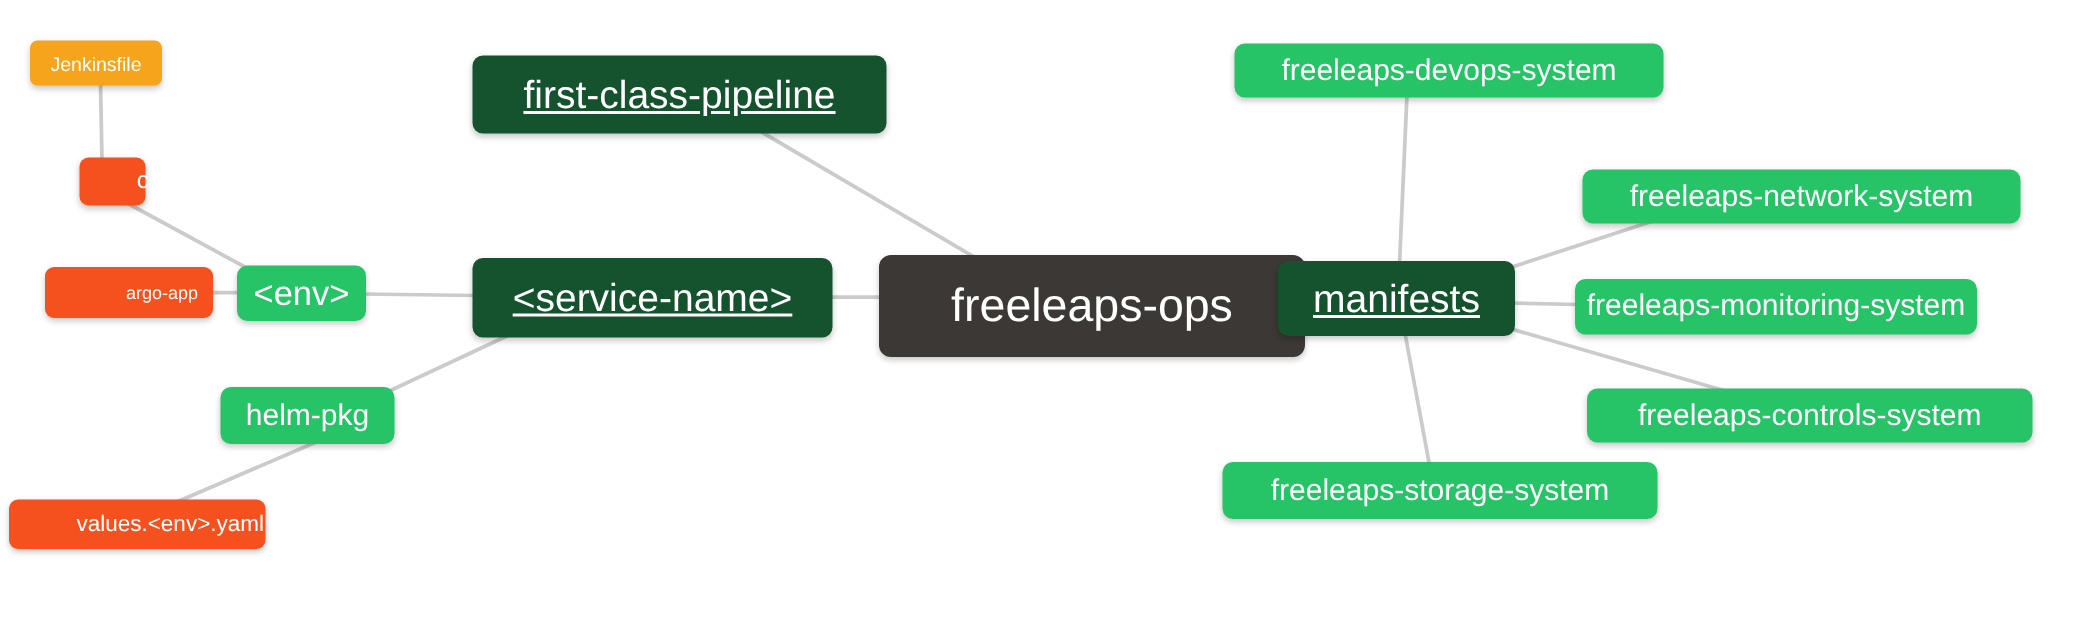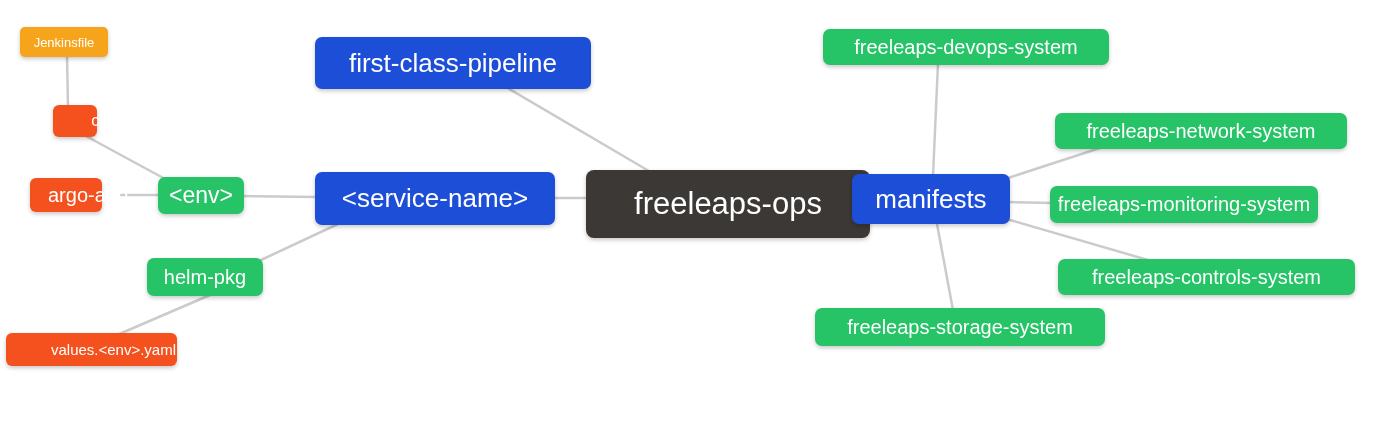--- a/index.html
+++ b/index.html
@@ -36,21 +36,21 @@
     align-items: center;
     justify-content: center;
     color: #ffffff;
     border-radius: 7px;
     box-shadow: 0 2px 4px rgba(0,0,0,0.22);
     white-space: nowrap;
     box-sizing: border-box;
     cursor: default;
     user-select: none;
   }
-  .node.blue   { background: #1d4ed8; }
+  .node.blue   { background: #14532d; text-decoration: underline; }
   .node.green  { background: #26c367; }
   .node.orange { background: #f7a41d; border-radius: 5px; }
   .node.red    { background: #f4511e; border-radius: 6px; padding-left: 44px; }
   .node.dark   { background: #3b3835; border-radius: 8px; }
 </style>
 </head>
 <body>
 
 <div id="mindmap-canvas">
 
@@ -68,21 +68,21 @@
     <line x1="1008" y1="178" x2="1103" y2="147"></line>
     <line x1="1008" y1="202" x2="1052" y2="203"></line>
     <line x1="1010" y1="220" x2="1148" y2="260"></line>
     <line x1="937" y1="224" x2="953" y2="310"></line>
   </svg>
 
   <div class="node orange" style="left:20px;  top:27px;  width:88px;  height:30px; font-size:13px">Jenkinsfile</div>
 
   <div class="node red" style="left:53px;  top:105px; width:32px;  height:32px; font-size:16px">ci</div>
 
-  <div class="node red" style="left:30px;  top:178px; width:72px;  height:34px; font-size:20px">argo-app</div>
+  <div class="node red" style="left:30px;  top:178px; width:112px;  height:34px; font-size:12px">argo-app</div>
 
   <div class="node green" style="left:158px; top:177px; width:86px;  height:37px; font-size:23px">&lt;env&gt;</div>
 
   <div class="node green" style="left:147px; top:258px; width:116px; height:38px; font-size:20px">helm-pkg</div>
 
   <div class="node red" style="left:6px;   top:333px; width:171px; height:33px; font-size:15px">values.&lt;env&gt;.yaml</div>
 
   <div class="node blue" style="left:315px; top:37px;  width:276px; height:52px; font-size:26px">first-class-pipeline</div>
 
   <div class="node blue" style="left:315px; top:172px; width:240px; height:53px; font-size:26px">&lt;service-name&gt;</div>

